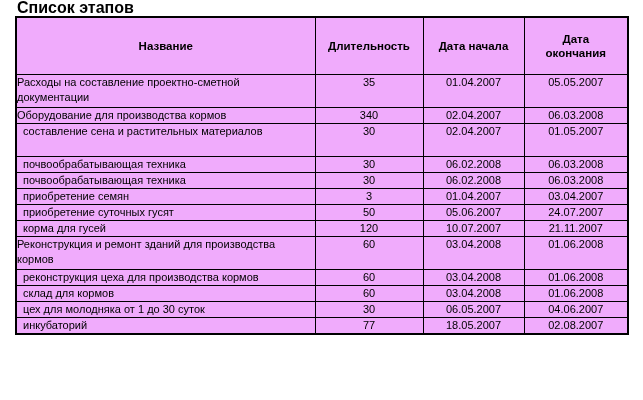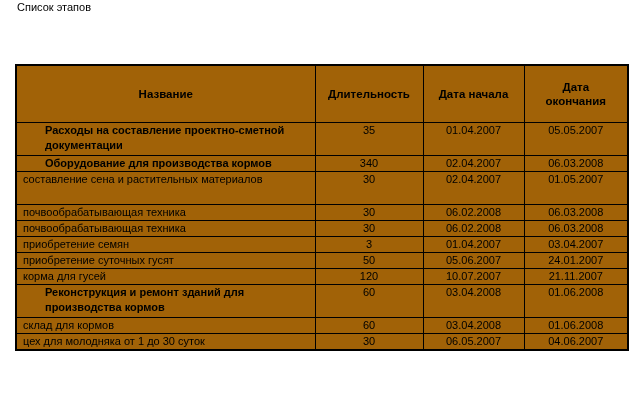--- a/index.html
+++ b/index.html
@@ -12,40 +12,39 @@
     height: 400px;
     font-family: "Liberation Sans", "DejaVu Sans", sans-serif;
     color: #000000;
     overflow: hidden;
     position: relative;
   }
   #page-title {
     position: absolute;
     left: 17px;
     top: 1px;
-    font-size: 11px;
-    font-weight: normal;
+    font-size: 16px;
+    font-weight: bold;
     line-height: 13px;
     white-space: nowrap;
     color: #000000;
     text-align: right;
   }
   #stages-table-wrap {
     position: absolute;
     left: 15px;
     top: 16px;
     width: 612px;
   }
   table.stages {
     border-collapse: collapse;
     width: 612px;
     table-layout: fixed;
     border: 2px solid #000000;
-    background: #a16207;
-    margin-top: 48px;
+    background: #f0abfc;
   }
   table.stages col.c-name { width: 299px; }
   table.stages col.c-dur  { width: 108px; }
   table.stages col.c-start{ width: 101px; }
   table.stages col.c-end  { width: 104px; }
 
   table.stages th,
   table.stages td {
     border: 1px solid #000000;
     padding: 0;
@@ -65,22 +64,21 @@
   }
   table.stages thead th.h-name { text-align: center; }
 
   td.name {
     text-align: left;
     padding: 1px 3px 1px 3px;
     word-wrap: break-word;
   }
   td.name .txt { display: block; }
   td.name.group .txt {
-    font-weight: bold;
-    padding-left: 28px;
+    font-weight: normal;
   }
   td.name.child .txt {
     font-weight: normal;
     text-indent: 6px;
   }
   td.num, td.date {
     text-align: center;
     padding: 1px 2px;
   }
   tr.r1 td { height: 15px; }
@@ -158,49 +156,65 @@
           <td class="num">3</td>
           <td class="date">01.04.2007</td>
           <td class="date">03.04.2007</td>
         </tr>
         <tr class="r1">
           <td class="name child">
             <span class="txt">приобретение суточных гусят</span>
           </td>
           <td class="num">50</td>
           <td class="date">05.06.2007</td>
-          <td class="date">24.01.2007</td>
+          <td class="date">24.07.2007</td>
         </tr>
         <tr class="r1">
           <td class="name child">
             <span class="txt">корма для гусей</span>
           </td>
           <td class="num">120</td>
           <td class="date">10.07.2007</td>
           <td class="date">21.11.2007</td>
         </tr>
         <tr class="r2">
           <td class="name group">
             <span class="txt">Реконструкция и ремонт зданий для производства кормов</span>
           </td>
           <td class="num">60</td>
           <td class="date">03.04.2008</td>
           <td class="date">01.06.2008</td>
         </tr>
         <tr class="r1">
           <td class="name child">
-            <span class="txt">склад для кормов</span>
+            <span class="txt">реконструкция цеха для производства кормов</span>
           </td>
           <td class="num">60</td>
           <td class="date">03.04.2008</td>
           <td class="date">01.06.2008</td>
         </tr>
         <tr class="r1">
           <td class="name child">
+            <span class="txt">склад для кормов</span>
+          </td>
+          <td class="num">60</td>
+          <td class="date">03.04.2008</td>
+          <td class="date">01.06.2008</td>
+        </tr>
+        <tr class="r1">
+          <td class="name child">
             <span class="txt">цех для молодняка от 1 до 30 суток</span>
           </td>
           <td class="num">30</td>
           <td class="date">06.05.2007</td>
           <td class="date">04.06.2007</td>
+        </tr>
+        <tr class="r1">
+          <td class="name child">
+            <span class="txt">инкубаторий</span>
+          </td>
+          <td class="num">77</td>
+          <td class="date">18.05.2007</td>
+          <td class="date">02.08.2007</td>
         </tr>
       </tbody>
   </table>
 </div>
 
 </body></html>

